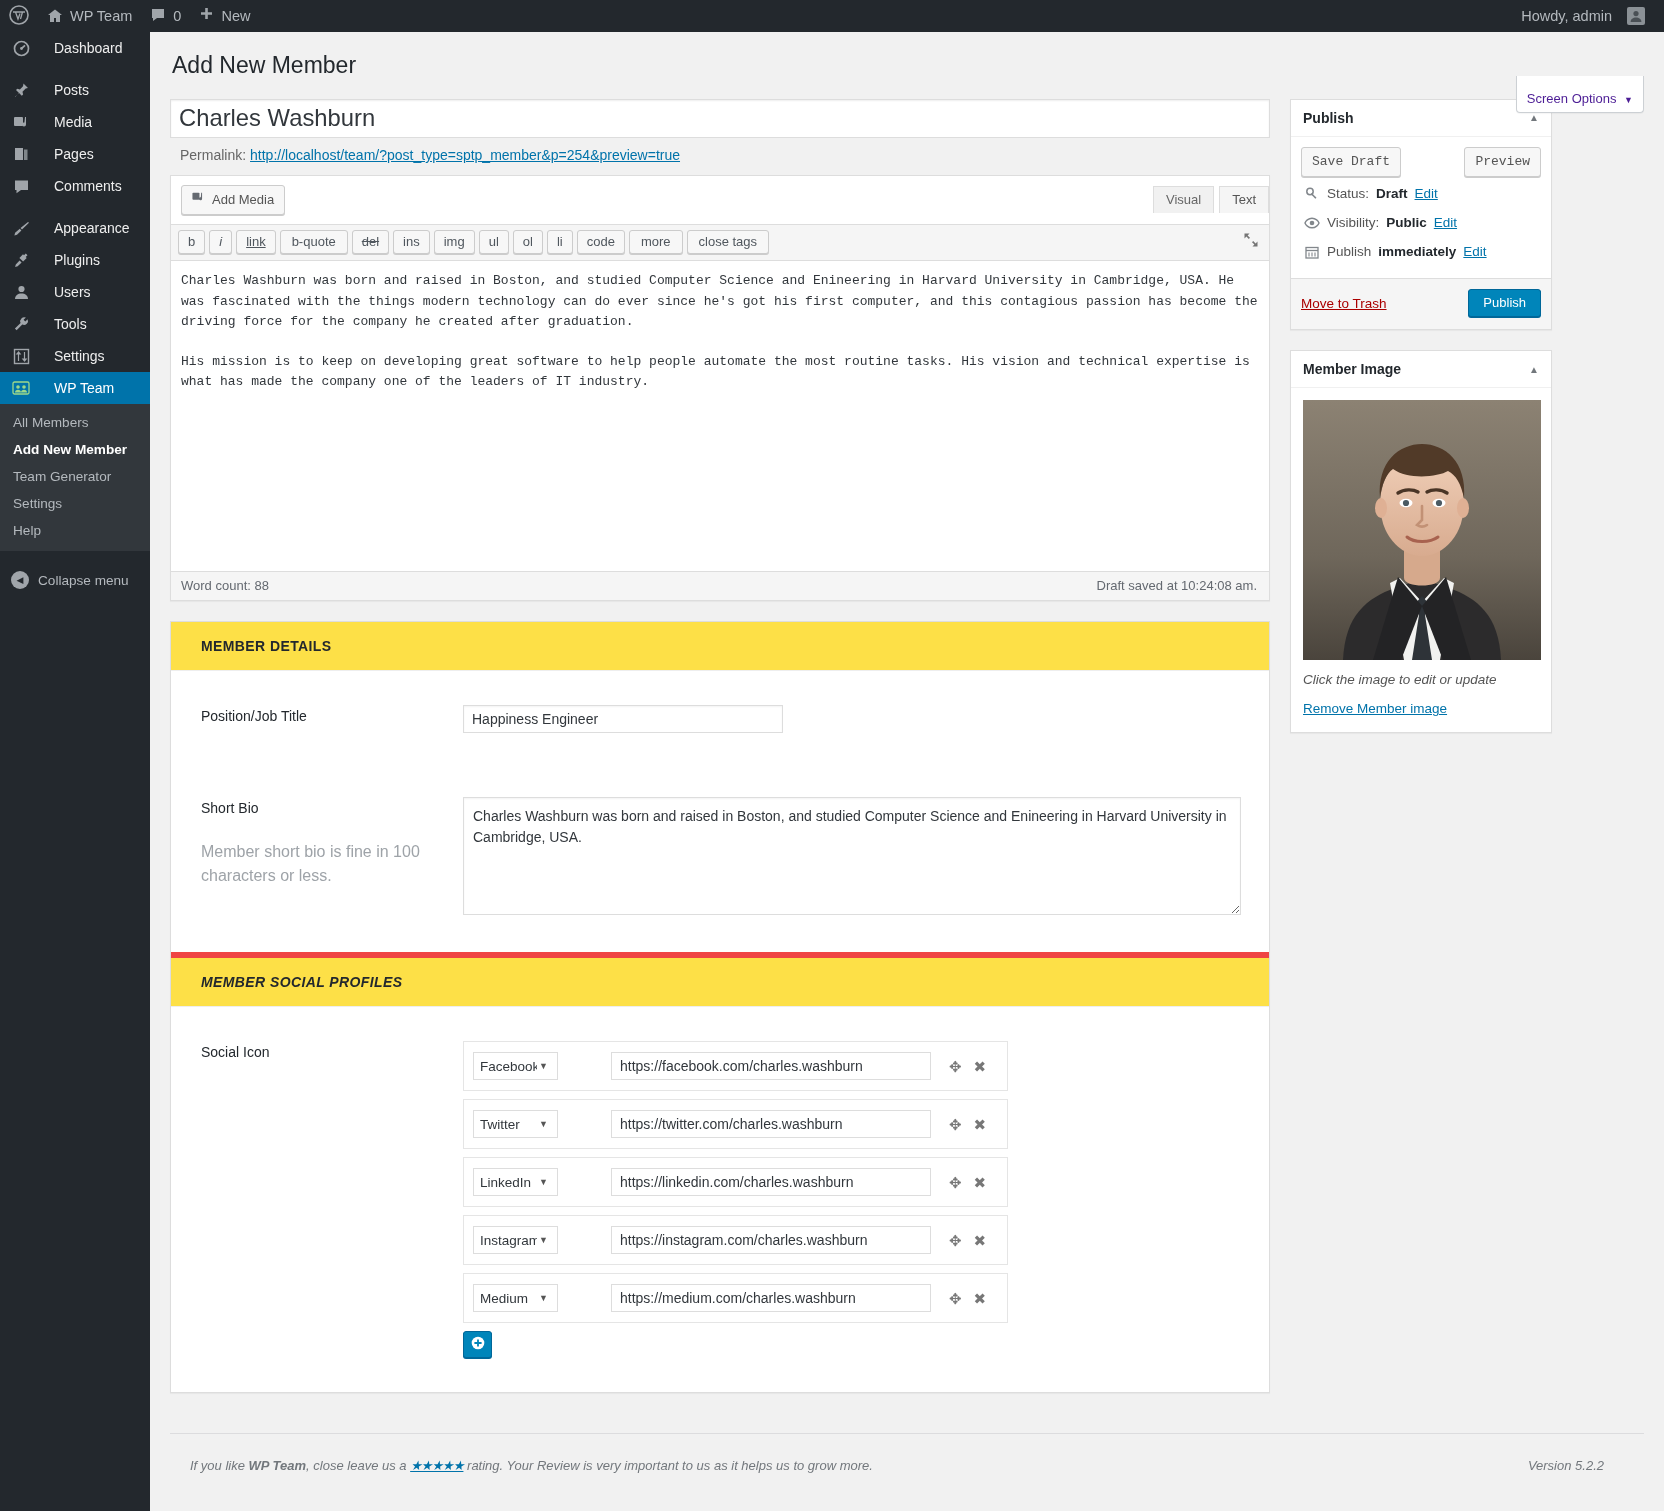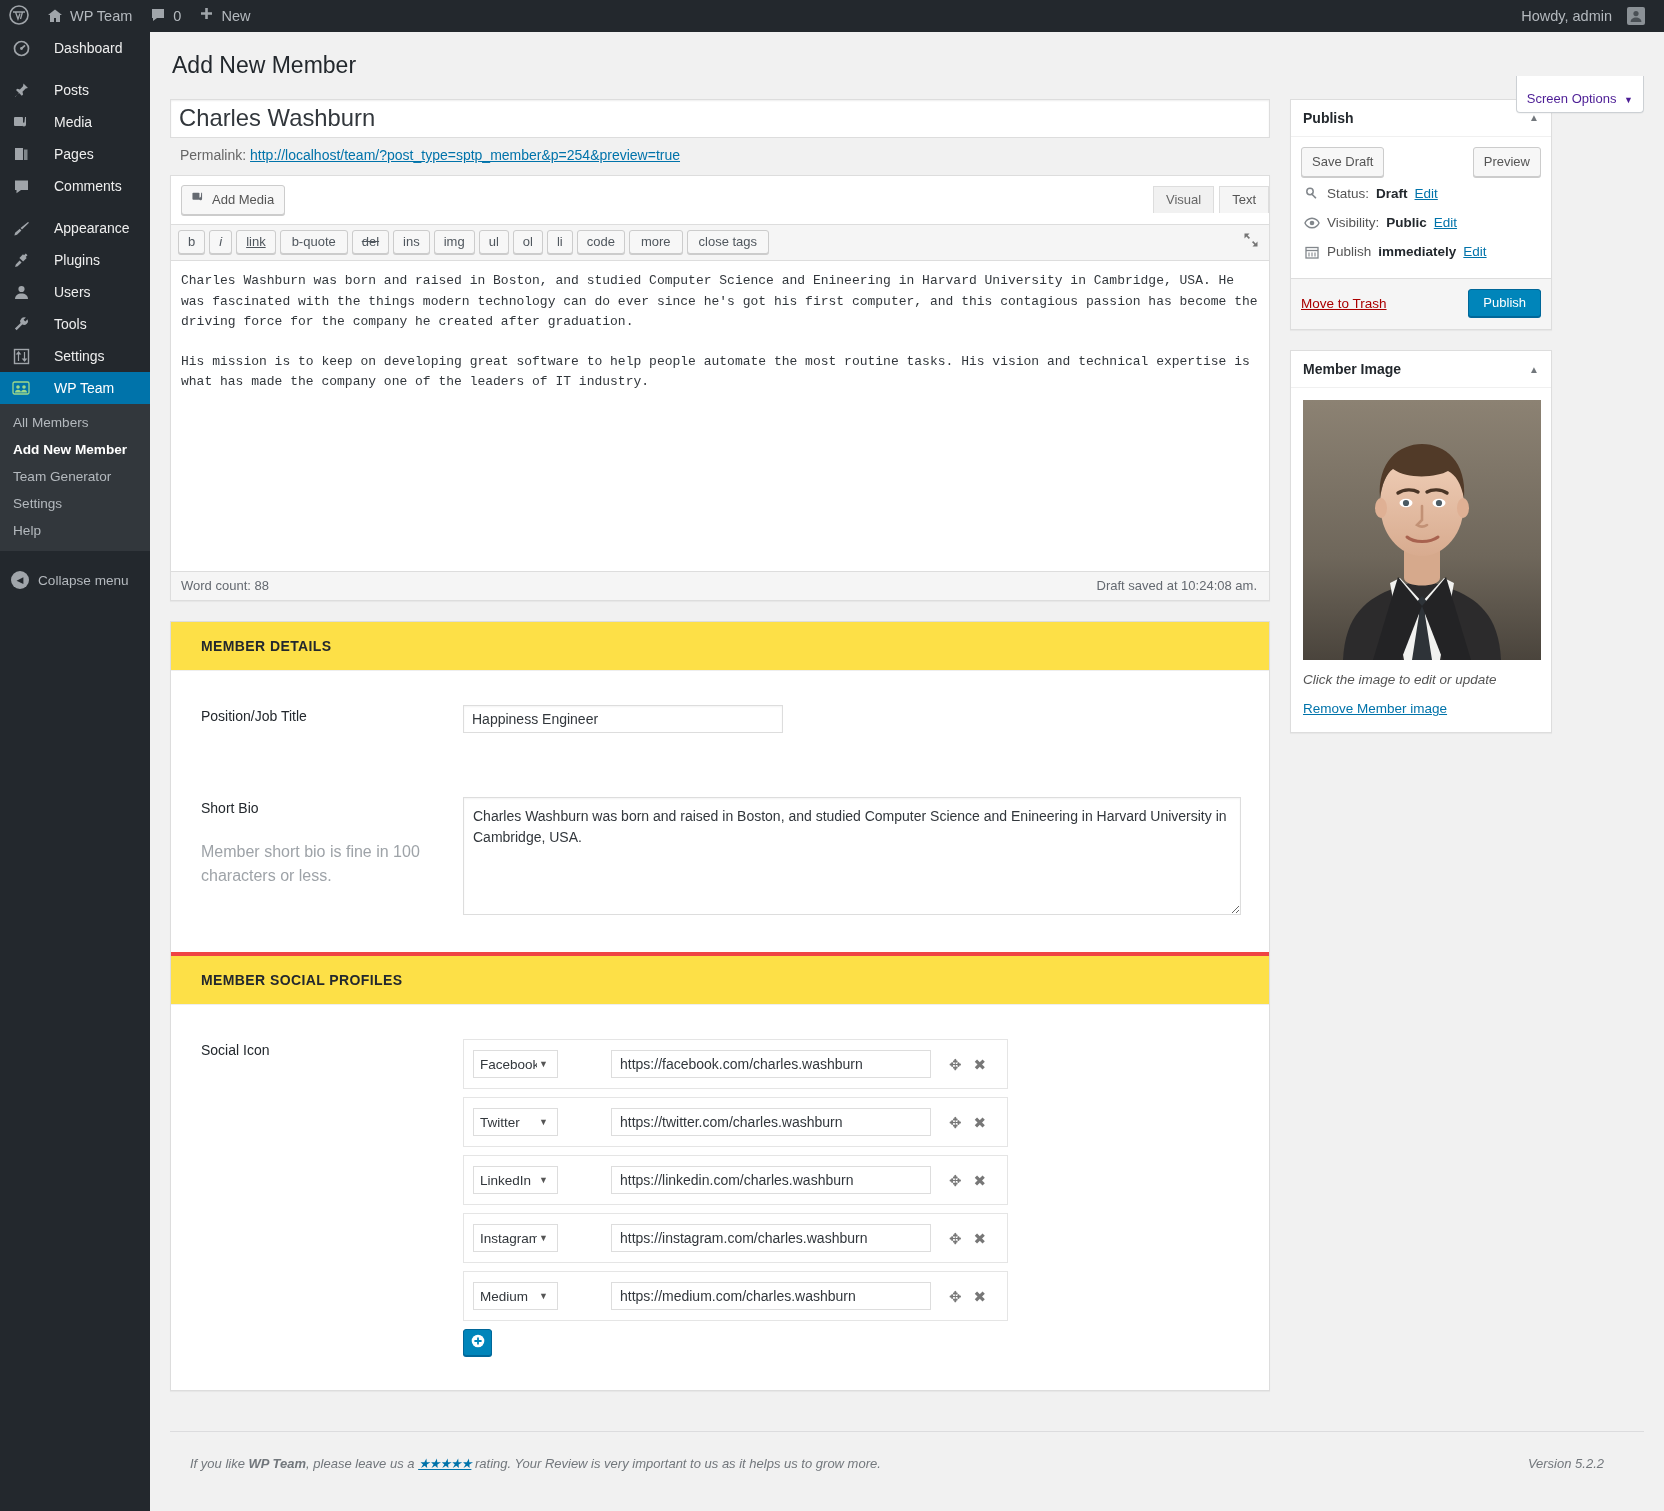--- a/index.html
+++ b/index.html
@@ -240,21 +240,21 @@
     box-shadow: 0 1px 1px rgba(0,0,0,.04);
     margin-bottom: 20px;
   }
   .postbox-header {
     display: flex; align-items: center; justify-content: space-between;
     padding: 10px 12px 10px 12px; border-bottom: 1px solid #f0f0f0;
   }
   .postbox-header h2 { font-size: 14px; font-weight: 600; color: #23282d; }
   .toggle-ind { color: #72777c; font-size: 10px; cursor: pointer; }
   .submitbox-top { padding: 10px 10px 12px; }
-  .sub-row1 { display: flex; justify-content: space-between; align-items: flex-start; }
+  .sub-row1 { display: flex; justify-content: space-between; align-items: flex-start; font-family: Liberation Mono, monospace; }
   #misc-pub { padding: 2px 0 0; text-align: right; }
   .misc-item {
     display: flex; align-items: center; gap: 7px;
     padding: 7px 0 7px 2px; font-size: 13.5px; color: #555;
   }
   .misc-item .ic { width: 17px; color: #82878c; display: flex; justify-content: center; }
   .misc-item b { color: #23282d; }
   #major-publishing {
     border-top: 1px solid #ddd; background: #f5f5f5;
     display: flex; align-items: center; justify-content: space-between;
@@ -558,21 +558,21 @@
                 <span class="lbl">Short Bio</span>
                 <span class="desc">Member short bio is fine in 100 characters or less.</span>
               </div>
               <div class="field-ctl">
                 <textarea class="bio-ctl" style="">Charles Washburn was born and raised in Boston, and studied Computer Science and Enineering in Harvard University in Cambridge, USA.</textarea>
               </div>
             </div>
 
           </div>
 
-          <div class="metabox-header" style="border-top:4px solid #ef4444;">
+          <div class="metabox-header" style="border-top:6px solid #ef4444;font-style:italic;">
             <h2>MEMBER SOCIAL PROFILES</h2>
           </div>
           <div class="mb-body">
             <div class="field-row">
               <div class="field-label">
                 <span class="lbl">Social Icon</span>
               </div>
               <div class="field-ctl">
                 <div class="social-list">
 
@@ -773,18 +773,18 @@
             <a class="remove-link">Remove Member image</a>
           </div>
         </div>
 
       </div>
     </div>
   </div>
 
   <div id="wpfooter">
     <div>
-      <span>If you like </span><b>WP Team</b><span>, please leave us a </span><a class="stars">★★★★★</a><span> rating. Your Review is very important to us as it helps us to grow more.</span>
+      <span>If you like </span><b>WP Team</b><span>, close leave us a </span><a class="stars">★★★★★</a><span> rating. Your Review is very important to us as it helps us to grow more.</span>
     </div>
     <div class="ver">Version 5.2.2</div>
   </div>
 
 </div>
 
 </body></html>

